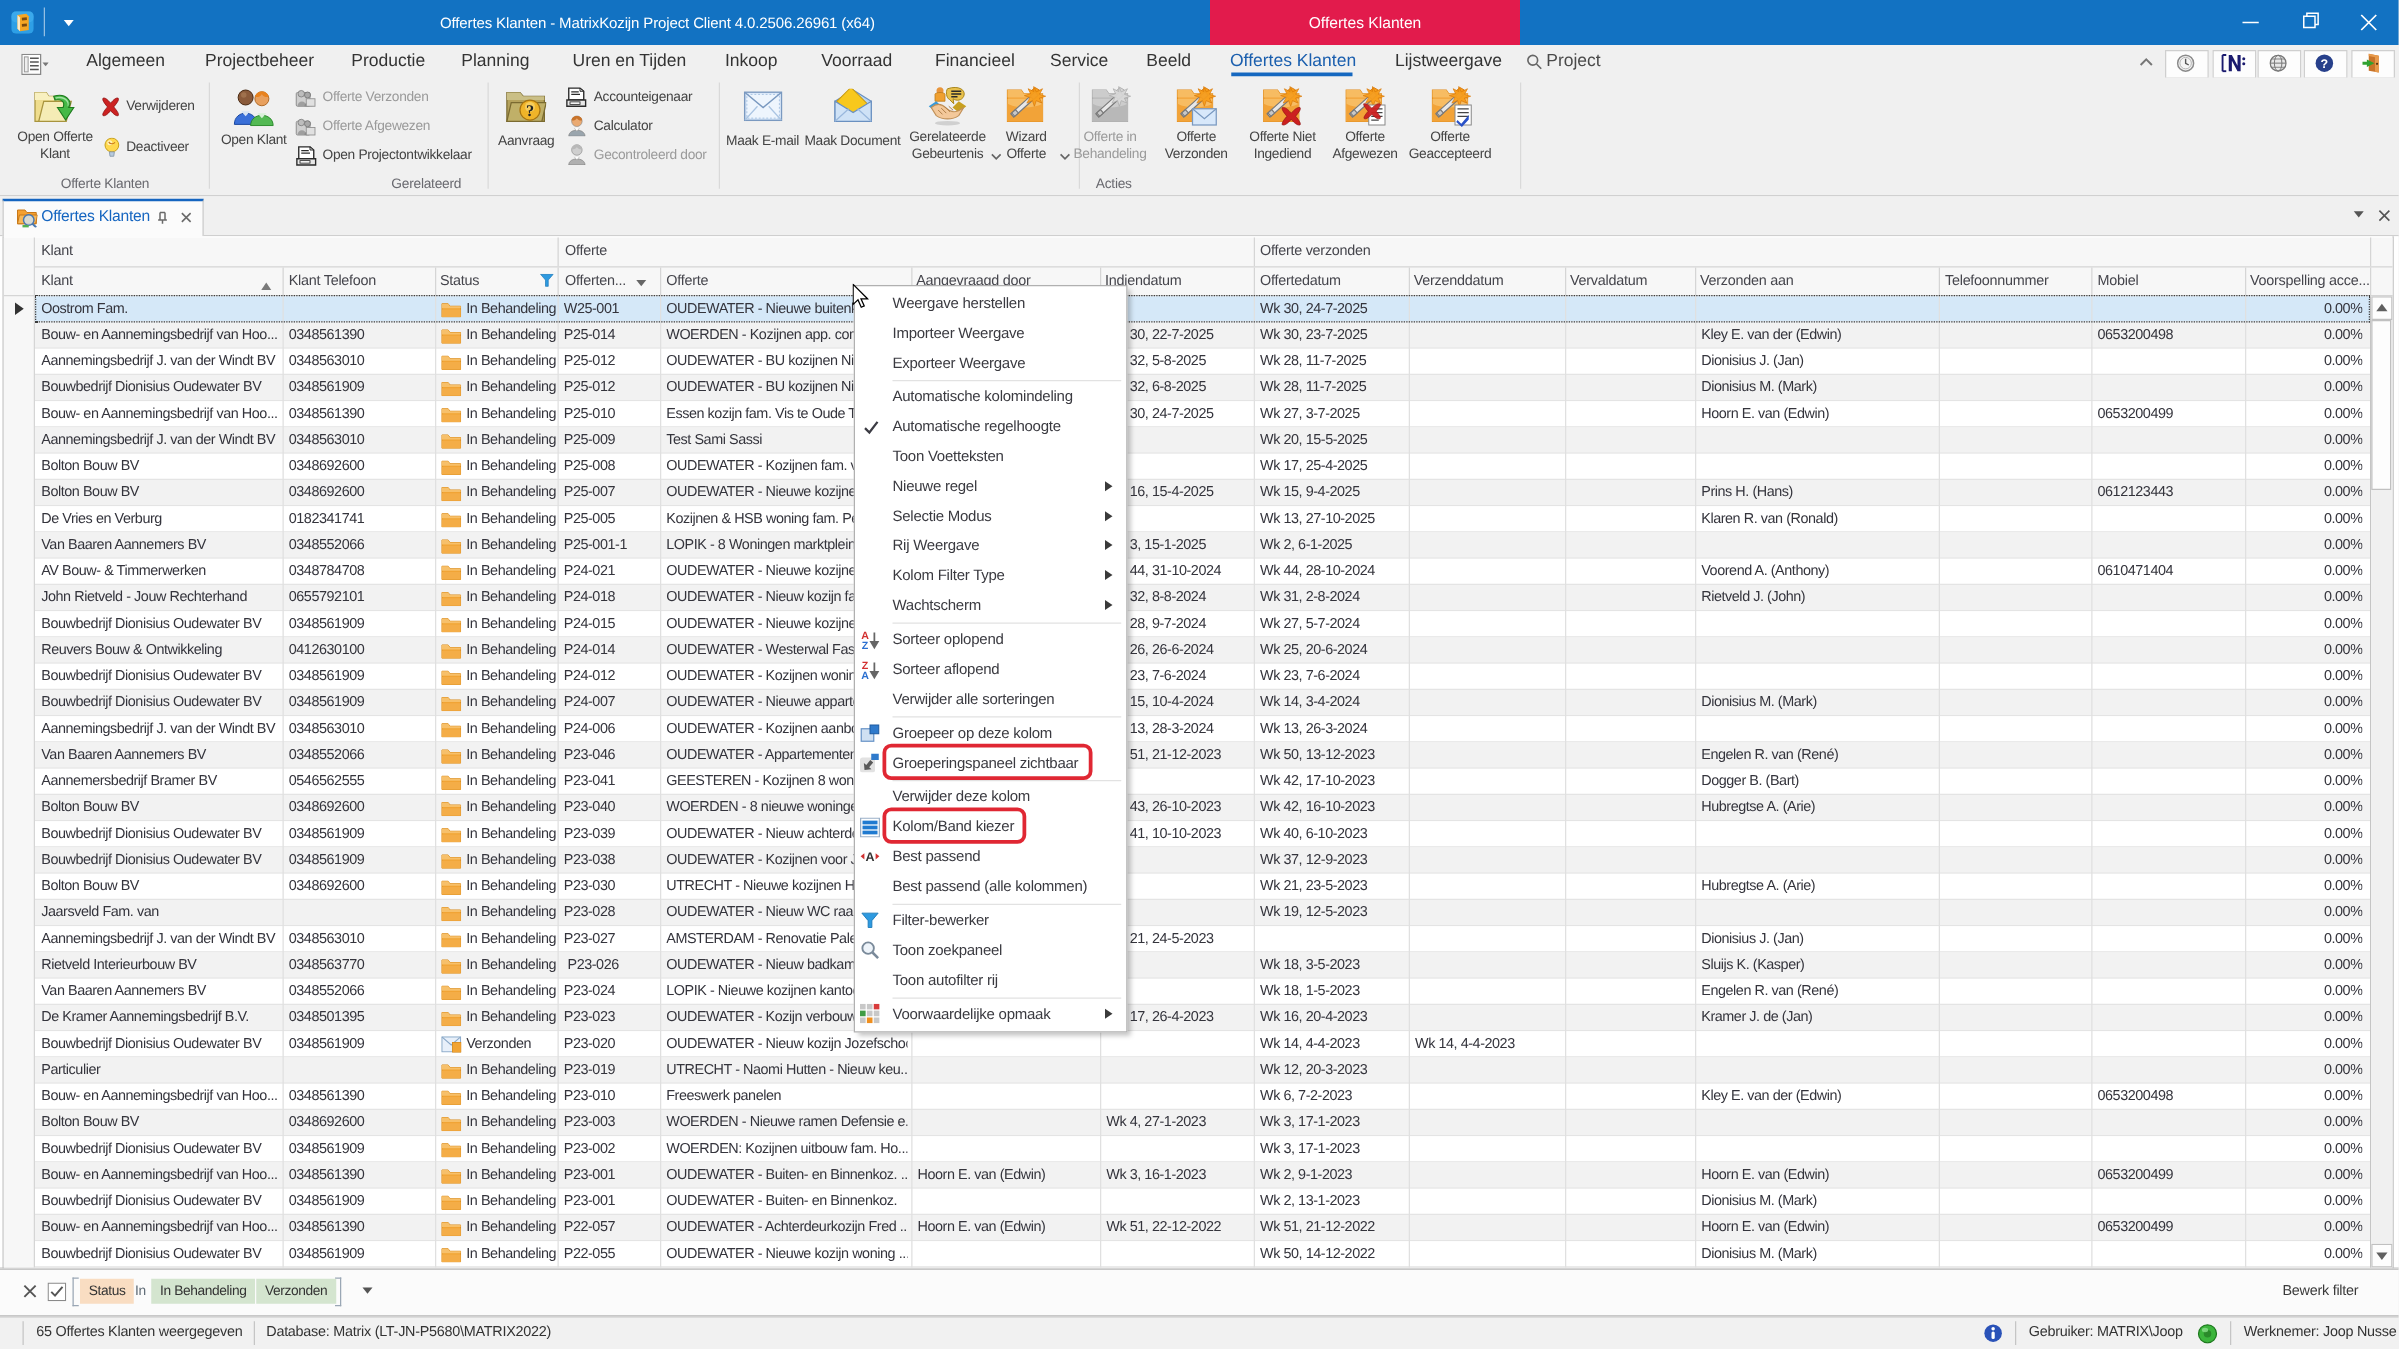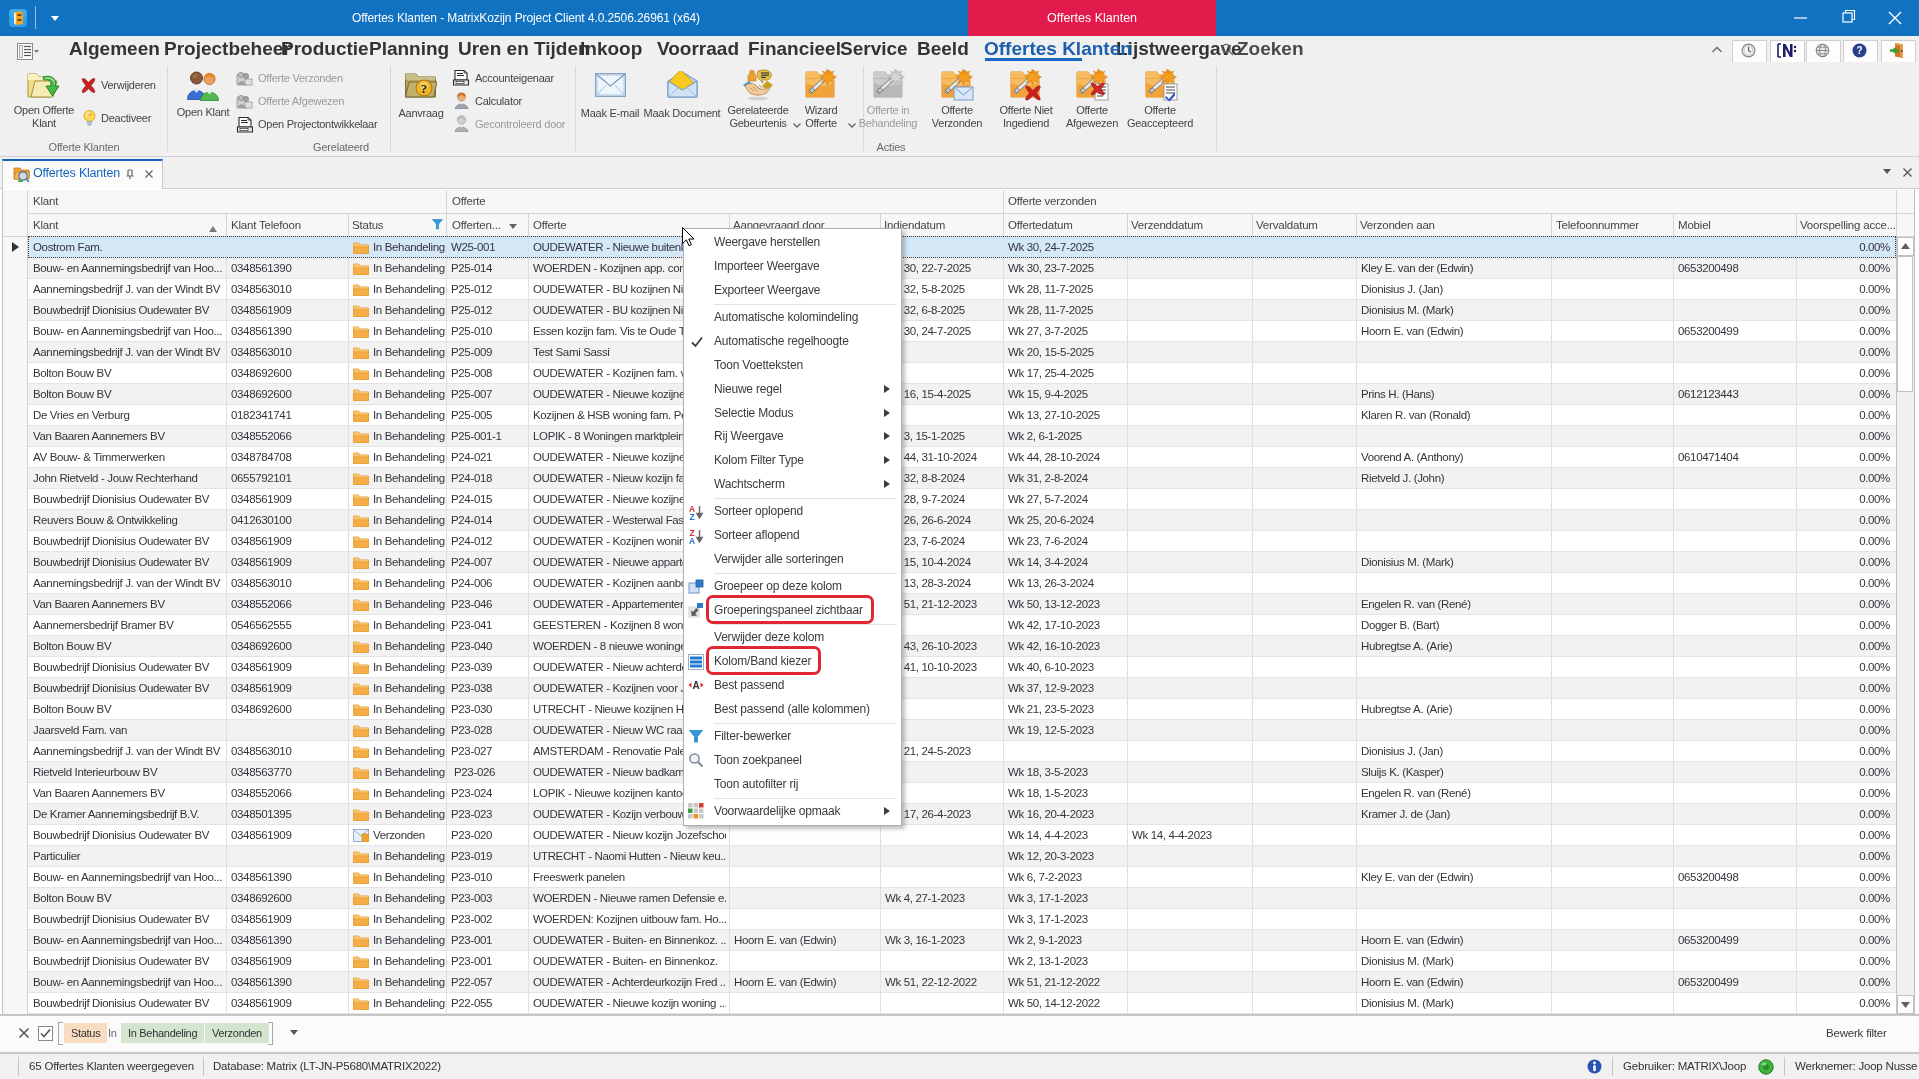--- a/index.html
+++ b/index.html
@@ -1,18 +1,18 @@
 <!DOCTYPE html>
 <html><head><meta charset="utf-8">
 <style>
 html,body{margin:0;padding:0;width:1919px;height:1079px;overflow:hidden;
   font-family:"Liberation Sans",sans-serif;background:#f0f0f0;position:relative;}
 .a{position:absolute;}
 .tb{background:#1272c2;}
-.ribtab{font-size:19px;color:#333;white-space:nowrap;font-weight:bold;}
+.ribtab{font-size:14px;color:#333;white-space:nowrap;}
 .grp{font-size:11px;letter-spacing:-0.2px;color:#69696f;}
 .blab{font-size:11px;letter-spacing:-0.25px;color:#444;white-space:nowrap;text-align:center;line-height:13px;}
 .gray{color:#9a9a9a;}
 .hdrtxt{font-size:11.5px;letter-spacing:-0.2px;color:#45454c;white-space:nowrap;}
 .cell{font-size:11.5px;letter-spacing:-0.35px;color:#34343c;white-space:nowrap;overflow:hidden;line-height:21px;height:21px;}
 .menuitem{font-size:12px;letter-spacing:-0.2px;color:#3a3a40;white-space:nowrap;line-height:23px;}
 svg{display:block;}
 .sbt{font-size:11.5px;letter-spacing:-0.2px;color:#333;}
 .chip{font-size:11px;letter-spacing:-0.3px;color:#333;}
 </style></head>
@@ -61,21 +61,21 @@
 <div class="a ribtab" style="left:748px;top:36px;height:25px;line-height:25px">Financieel</div>
 <div class="a ribtab" style="left:840px;top:36px;height:25px;line-height:25px">Service</div>
 <div class="a ribtab" style="left:917px;top:36px;height:25px;line-height:25px">Beeld</div>
 <div class="a ribtab" style="left:1116px;top:36px;height:25px;line-height:25px">Lijstweergave</div>
 <div class="a ribtab" style="left:984px;top:36px;height:25px;line-height:25px;color:#1b5fae">Offertes Klanten</div>
 <div class="a" style="left:985px;top:58px;width:97px;height:3px;background:#1668c0"></div>
 <svg class="a" style="left:1221px;top:43px" width="13" height="13" viewBox="0 0 13 13">
 <circle cx="5.2" cy="5.2" r="3.9" fill="none" stroke="#666" stroke-width="1.3"></circle>
 <line x1="8.2" y1="8.2" x2="12" y2="12" stroke="#666" stroke-width="1.3"></line>
 </svg>
-<div class="a ribtab" style="left:1237px;top:36px;height:25px;line-height:25px;color:#4a4a4a">Zoeken</div>
+<div class="a ribtab" style="left:1237px;top:36px;height:25px;line-height:25px;color:#4a4a4a">Project</div>
 <svg class="a" style="left:1711px;top:45px" width="12" height="9" viewBox="0 0 12 9">
 <path d="M1.5 7 L6 2.5 L10.5 7" fill="none" stroke="#777" stroke-width="1.6"></path>
 </svg>
 <div class="a" style="left:1732px;top:40px;width:33px;height:21px;background:#fdfdfd;border:1px solid #cfcfcf"></div>
 <div class="a" style="left:1770px;top:40px;width:33px;height:21px;background:#fdfdfd;border:1px solid #cfcfcf"></div>
 <div class="a" style="left:1806px;top:40px;width:33px;height:21px;background:#fdfdfd;border:1px solid #cfcfcf"></div>
 <div class="a" style="left:1843px;top:40px;width:33px;height:21px;background:#fdfdfd;border:1px solid #cfcfcf"></div>
 <div class="a" style="left:1881px;top:40px;width:33px;height:21px;background:#fdfdfd;border:1px solid #cfcfcf"></div>
 <svg class="a" style="left:1741px;top:43px" width="15" height="15" viewBox="0 0 15 15">
 <circle cx="7.5" cy="7.5" r="6.4" fill="#f4f4f4" stroke="#8a8a8a" stroke-width="1.2"></circle>

